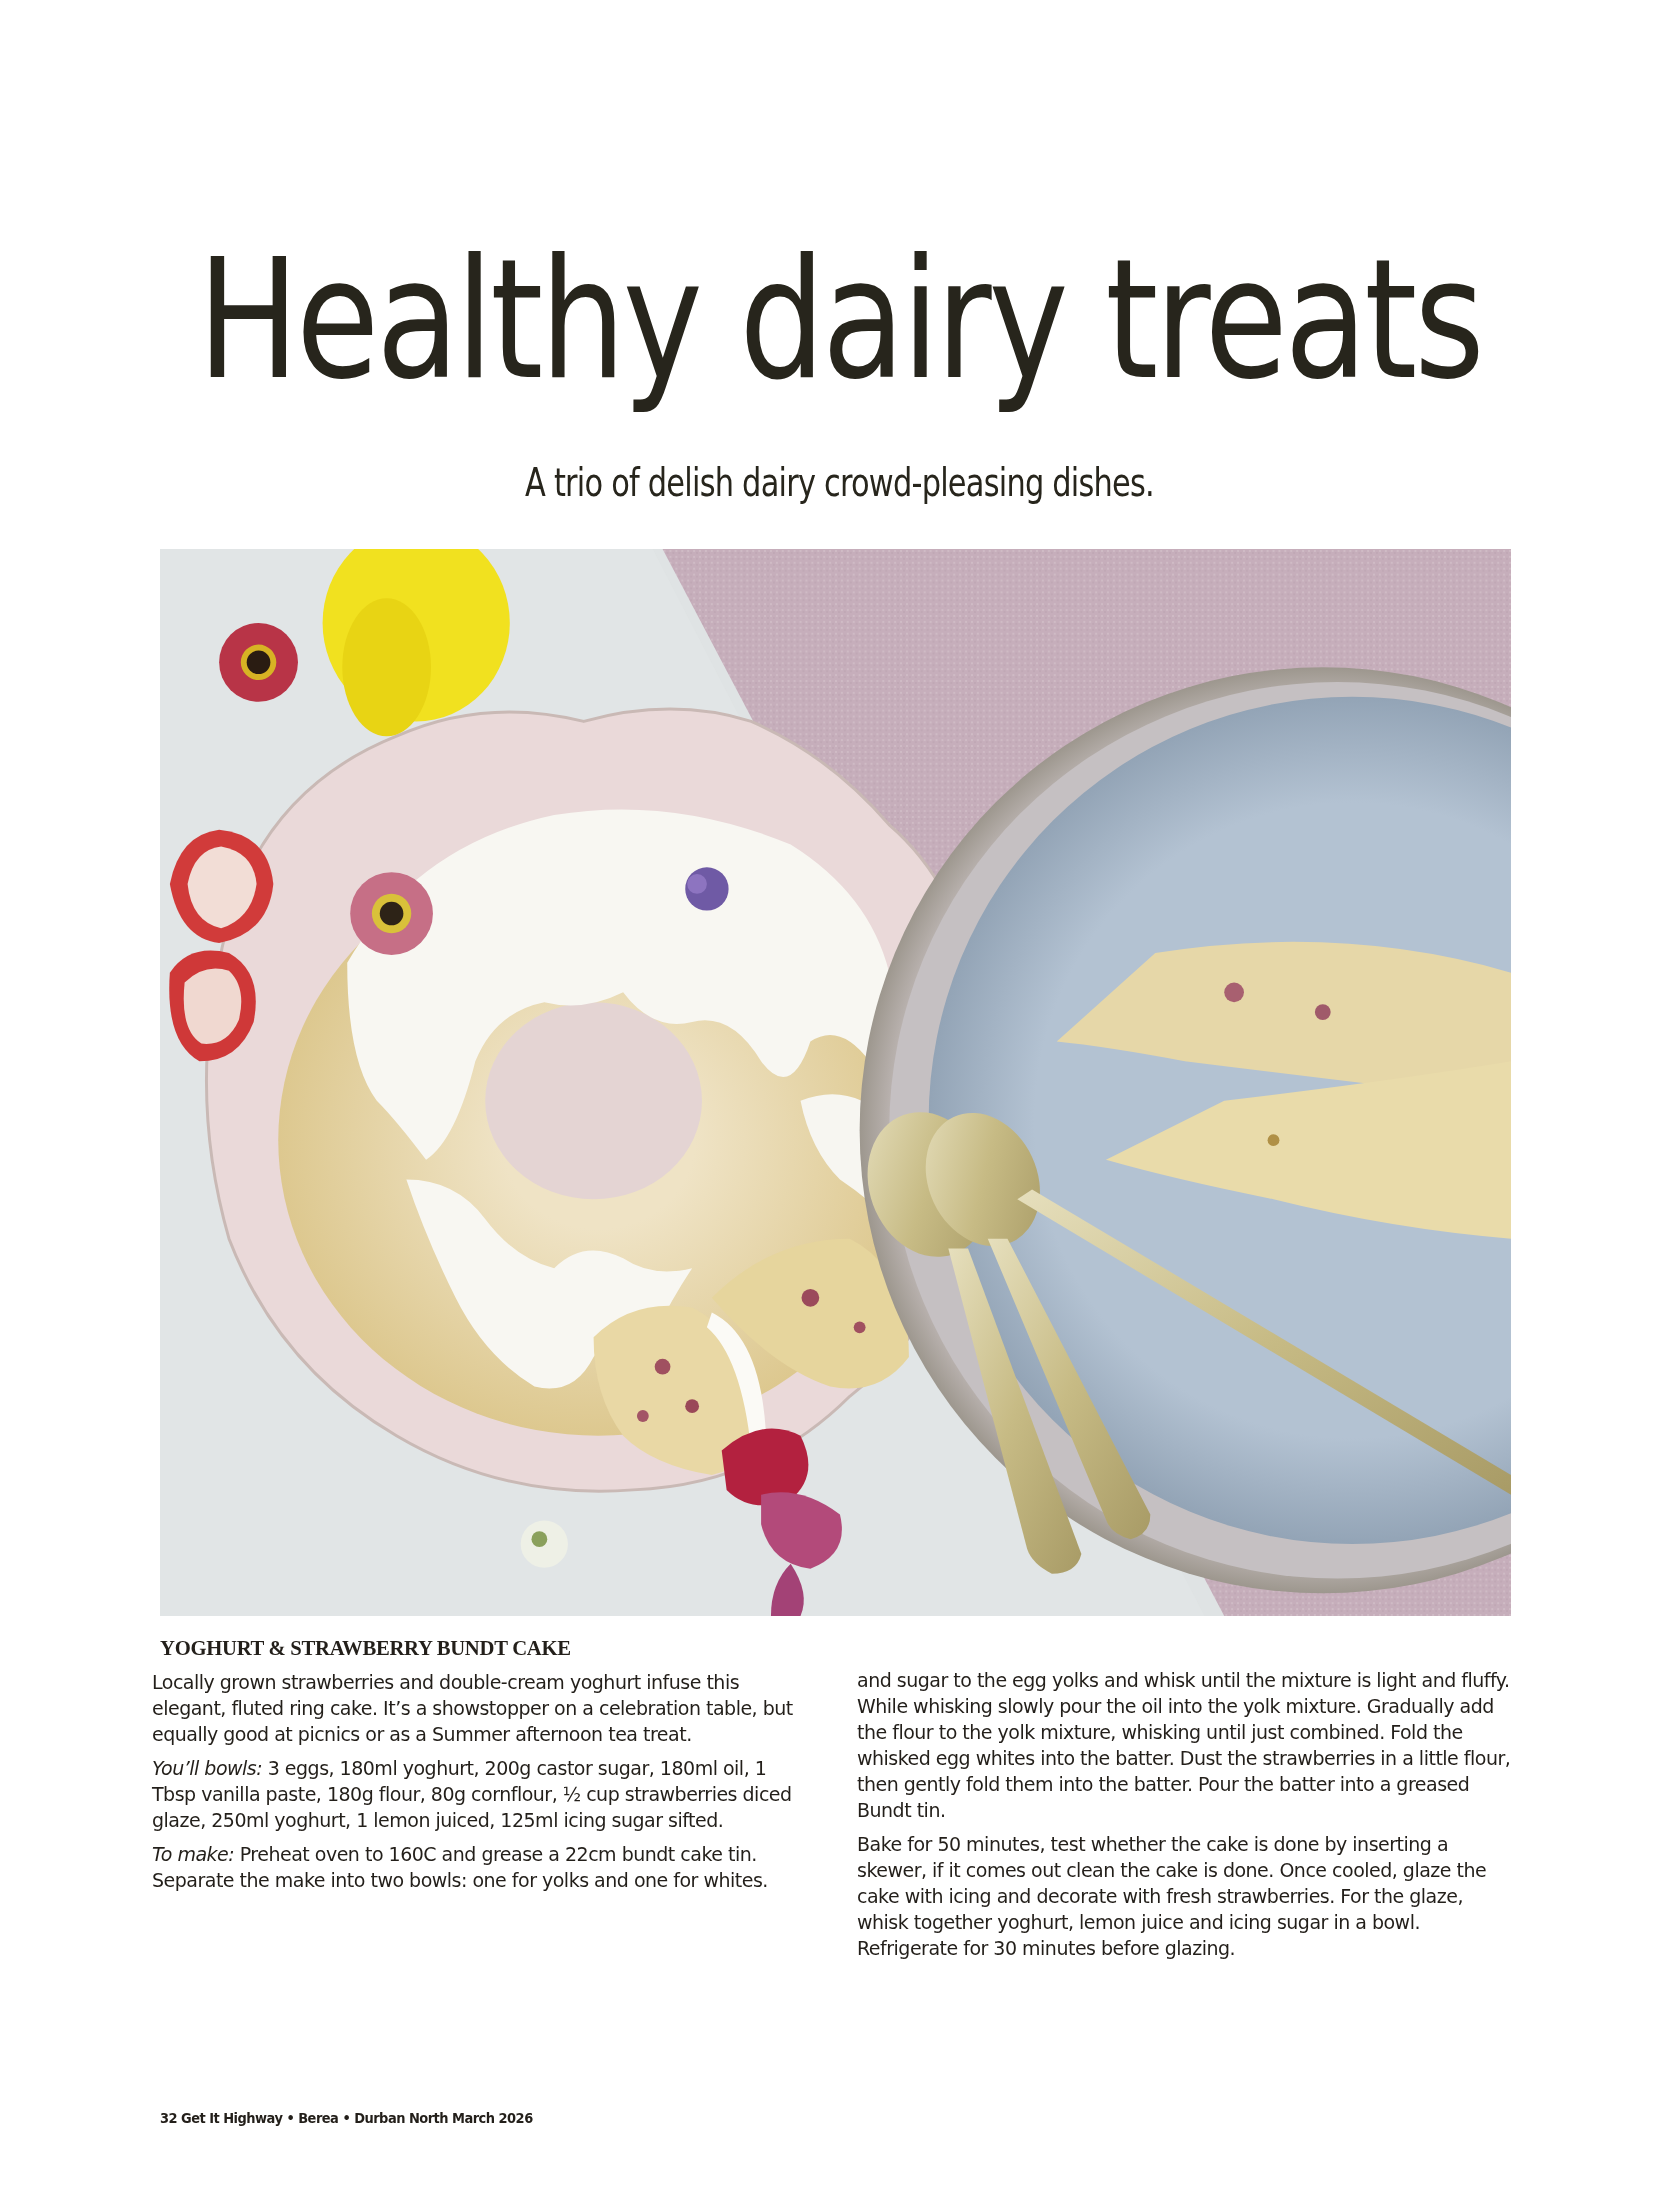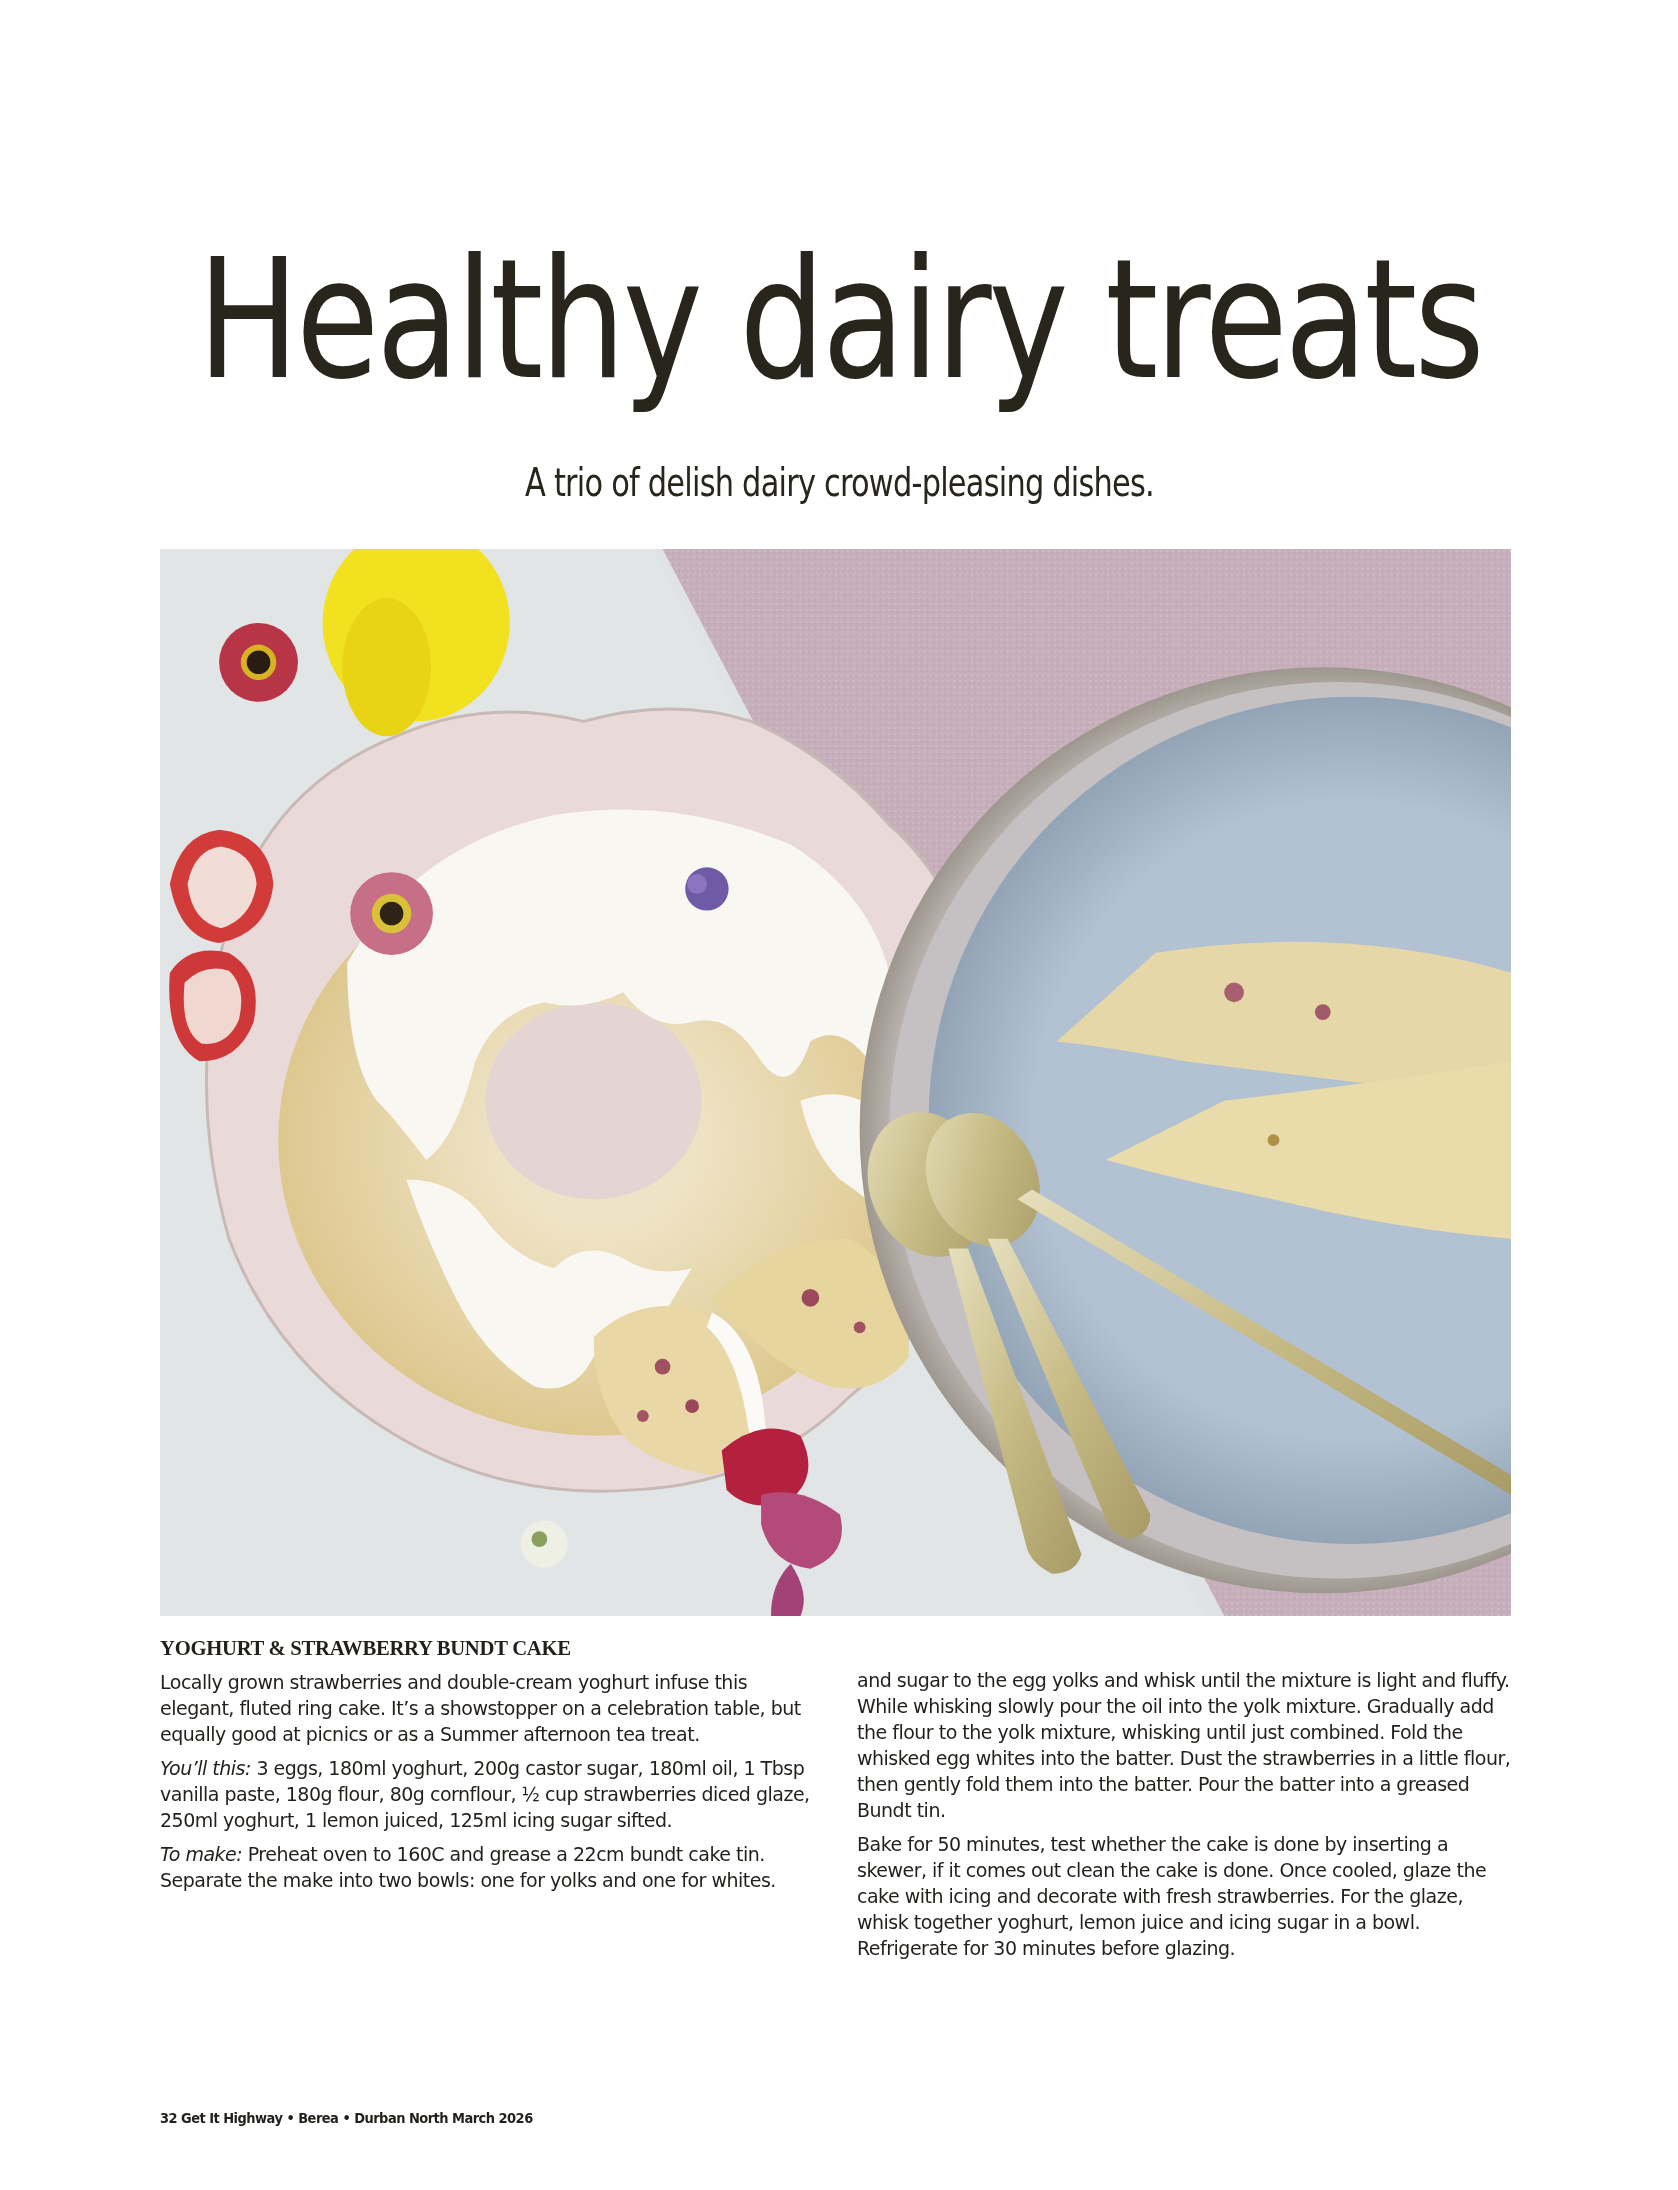--- a/index.html
+++ b/index.html
@@ -43,21 +43,21 @@
       font-size: 20.7px; line-height: 27.6px; color: #231f1a;
       letter-spacing: -0.3px;
     }
     .col {
       position: absolute; width: 650px;
       font-family: "DejaVu Sans", sans-serif;
       font-size: 19px; line-height: 26px; color: #231f1a;
       letter-spacing: -0.5px;
     }
     .col p { margin-bottom: 7.9px; }
-    .col-left { left: 160px; top: 1669px; }
+    .col-left { left: 152px; top: 1669px; }
     .col-right { left: 857px; top: 1667px; width: 660px; }
     .lead-in { font-style: italic; }
 
     .footer {
       position: absolute; left: 160px; top: 2108px;
       font-family: "DejaVu Sans", sans-serif; font-weight: bold;
       font-size: 14.8px; line-height: 19.7px; color: #231f1a;
       letter-spacing: -0.6px;
       transform: scaleX(0.88); transform-origin: left;
     }
@@ -180,21 +180,21 @@
       <path d="M 870,660 L 885,650 L 1371,940 L 1371,960 Z" fill="url(#spoon)"></path>
     </g>
   </svg>
 </div>
 
 <div class="recipe-title">YOGHURT &amp; STRAWBERRY BUNDT CAKE</div>
 
 <div class="col col-left">
   <p>Locally grown strawberries and double-cream yoghurt infuse this elegant, fluted ring cake. It’s a showstopper on a celebration table, but equally good at picnics or as a Summer afternoon tea treat.</p>
   <p>
-    <span class="lead-in">You’ll this:</span>
+    <span class="lead-in">You’ll bowls:</span>
     <span>3 eggs, 180ml yoghurt, 200g castor sugar, 180ml oil, 1 Tbsp vanilla paste, 180g flour, 80g cornflour, ½ cup strawberries diced glaze, 250ml yoghurt, 1 lemon juiced, 125ml icing sugar sifted.</span>
   </p>
   <p>
     <span class="lead-in">To make:</span>
     <span>Preheat oven to 160C and grease a 22cm bundt cake tin. Separate the make into two bowls: one for yolks and one for whites.</span>
   </p>
 </div>
 
 <div class="col col-right">
   <p>and sugar to the egg yolks and whisk until the mixture is light and fluffy. While whisking slowly pour the oil into the yolk mixture. Gradually add the flour to the yolk mixture, whisking until just combined. Fold the whisked egg whites into the batter. Dust the strawberries in a little flour, then gently fold them into the batter. Pour the batter into a greased Bundt tin.</p>

